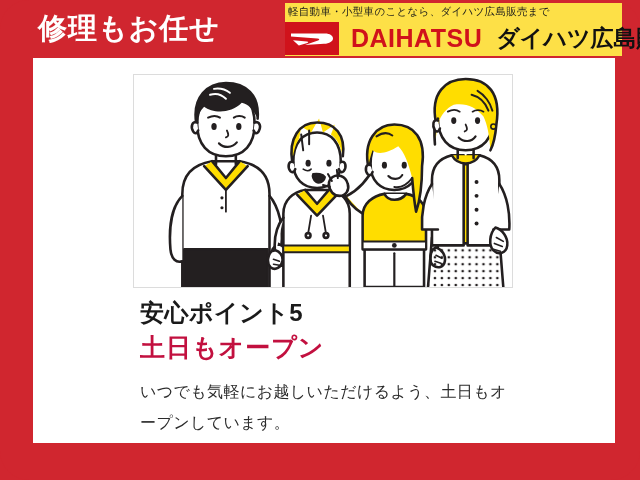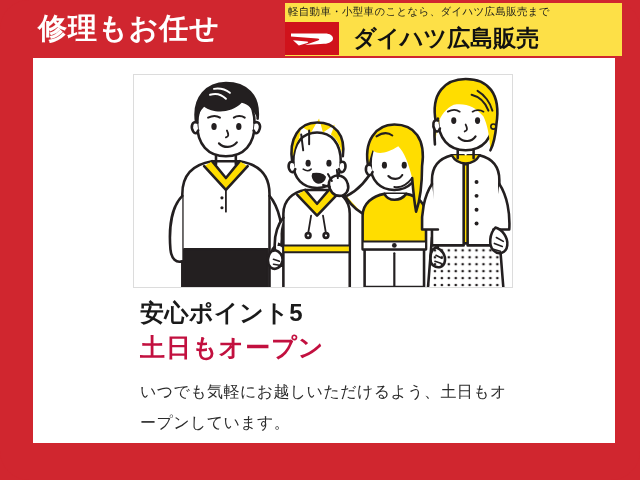--- a/index.html
+++ b/index.html
@@ -175,20 +175,21 @@
 
       <div id="logo-main">
 
         <div id="logo-emblem">
           <svg viewBox="0 0 54 33" width="54" height="33" aria-hidden="true">
             <path d="M6 11.5 L40 11.5 C45 11.5 48 13.8 48 16.4 C48 19.2 44.6 21.4 39 21.8 L20 23 L33 18.6 C35 17.9 34.6 16.6 32.4 16.4 L6 14.4 Z" fill="#ffffff"></path>
             <path d="M8 18.2 L22 19.6 C23.4 19.8 23.6 20.6 22.4 21 L13.8 23.6 Z" fill="#ffffff"></path>
           </svg>
         </div>
 
+        <div id="logo-wordmark">DAIHATSU</div>
 
         <div id="logo-jp-name">ダイハツ広島販売</div>
       </div>
     </div>
   </div>
 
   <div id="panel">
 
     <div id="illustration-frame">
       <svg viewBox="0 0 380 214" xmlns="http://www.w3.org/2000/svg" aria-hidden="true">

